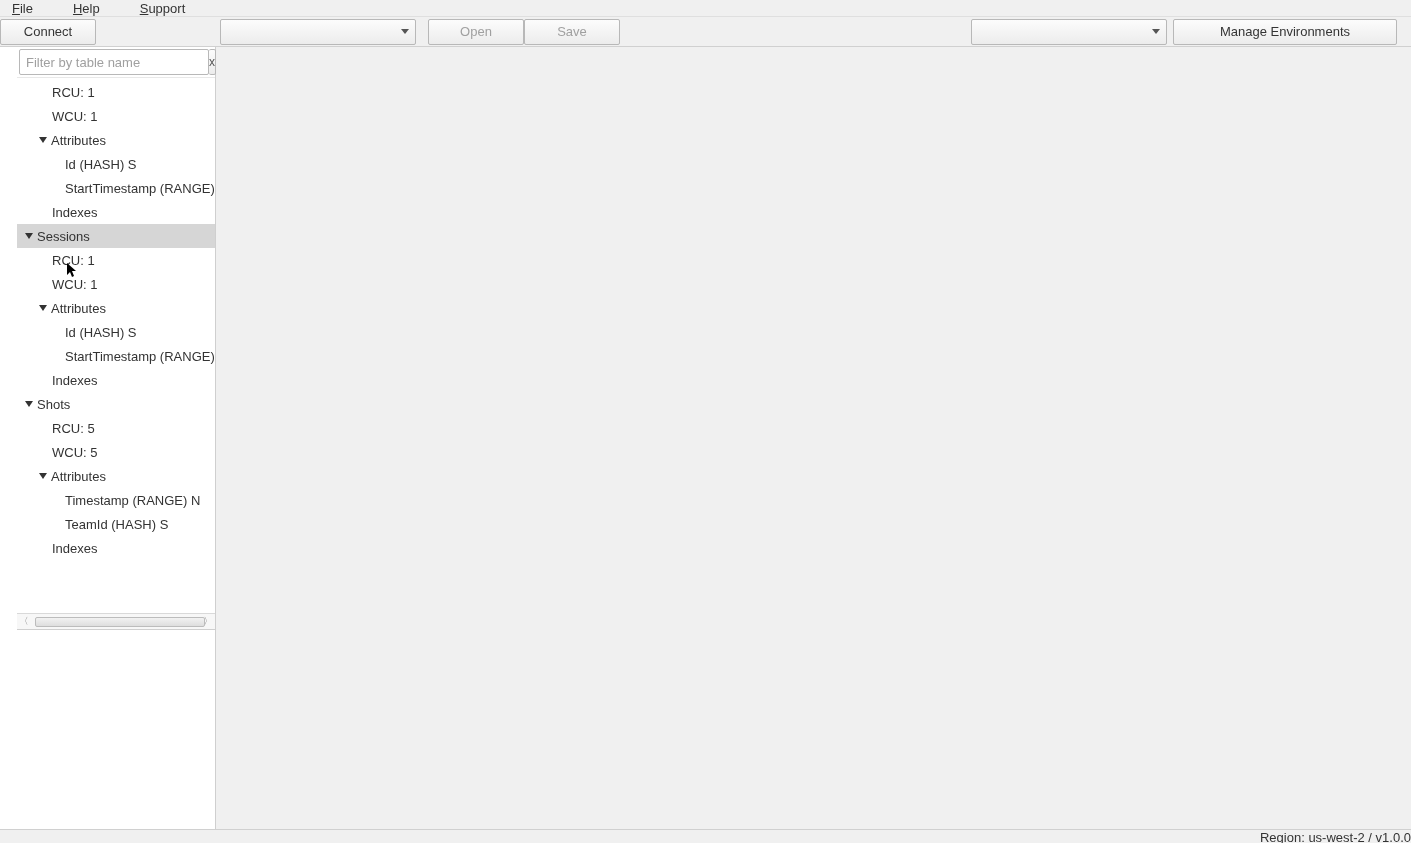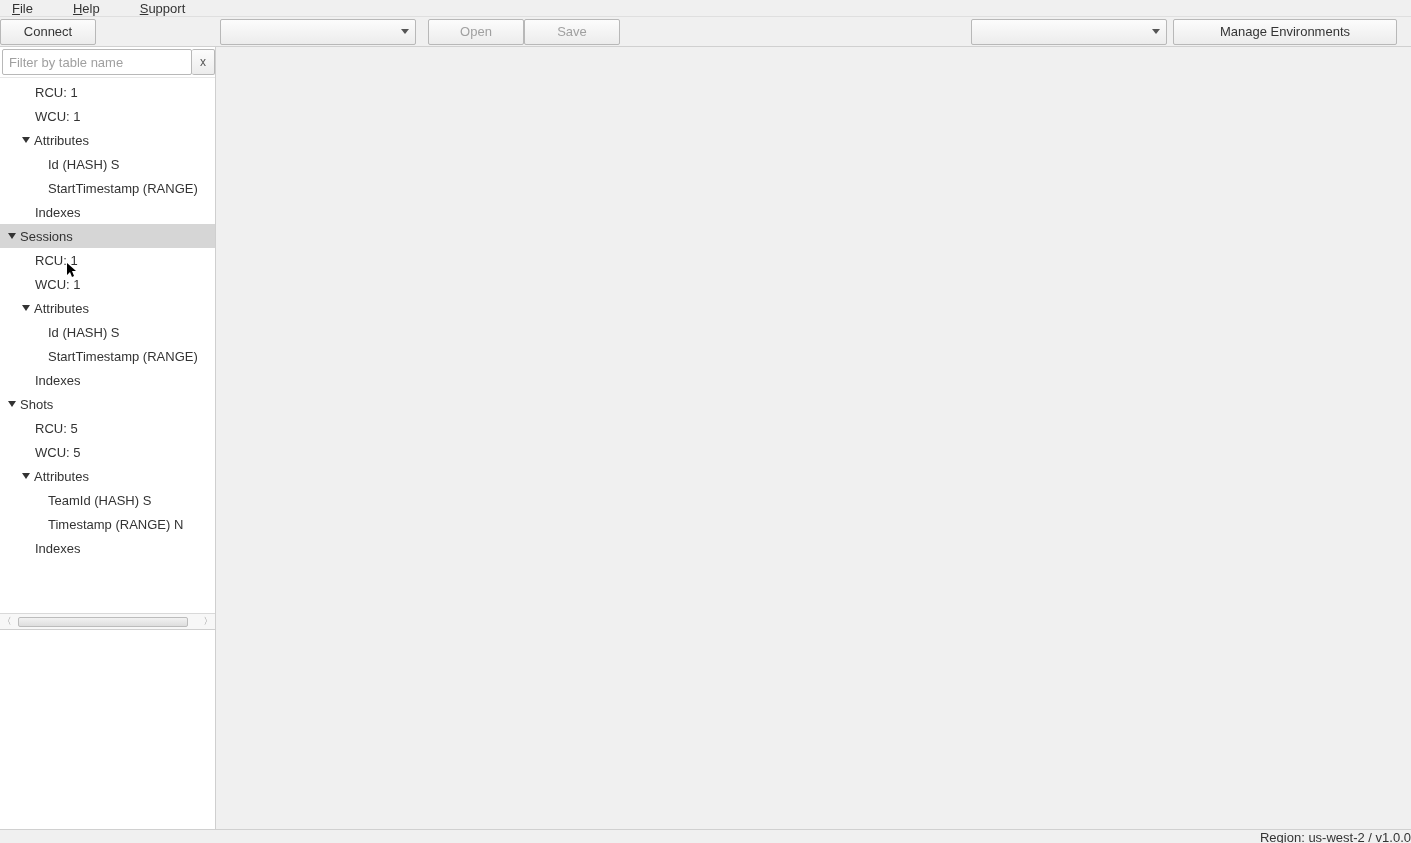--- a/index.html
+++ b/index.html
@@ -84,20 +84,21 @@
       flex: 1;
       display: flex;
       min-height: 0;
     }
     .sidebar {
       width: 216px;
       background: #fff;
       border-right: 1px solid #cfcfcf;
       display: flex;
       flex-direction: column;
+      padding-left: 17px;
     }
     .filter-row {
       display: flex;
       padding: 2px 0 2px 2px;
       border-bottom: 1px solid #e8e8e8;
     }
     .filter-input {
       flex: 1;
       height: 26px;
       border: 1px solid #b8b8b8;
@@ -284,24 +285,24 @@
           <span>RCU: 5</span>
         </div>
         <div class="tree-row pad-1">
           <span>WCU: 5</span>
         </div>
         <div class="tree-row pad-1t">
           <span class="tree-toggle"></span>
           <span>Attributes</span>
         </div>
         <div class="tree-row pad-2">
+          <span>Timestamp (RANGE) N</span>
+        </div>
+        <div class="tree-row pad-2">
           <span>TeamId (HASH) S</span>
-        </div>
-        <div class="tree-row pad-2">
-          <span>Timestamp (RANGE) N</span>
         </div>
         <div class="tree-row pad-1">
           <span>Indexes</span>
         </div>
       </div>
     <div class="scrollbar-h">
       <div class="scroll-btn">〈</div>
       <div class="scroll-track">
           <div class="scroll-thumb"></div>
         </div>

